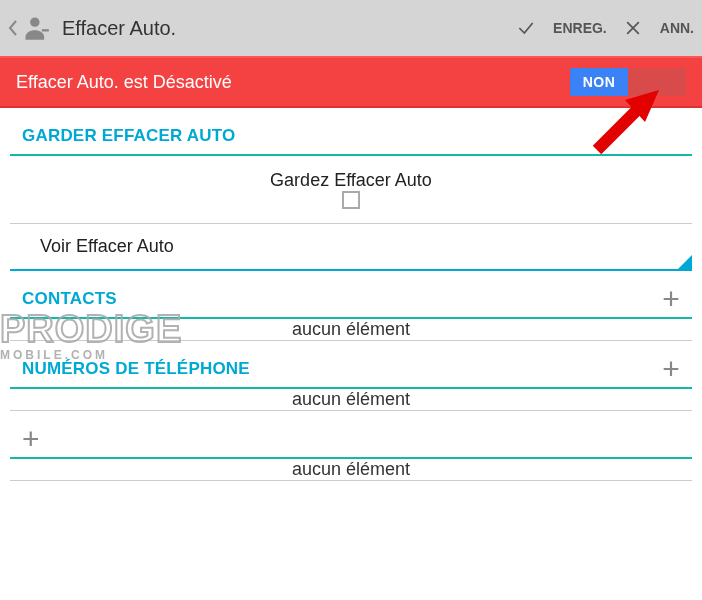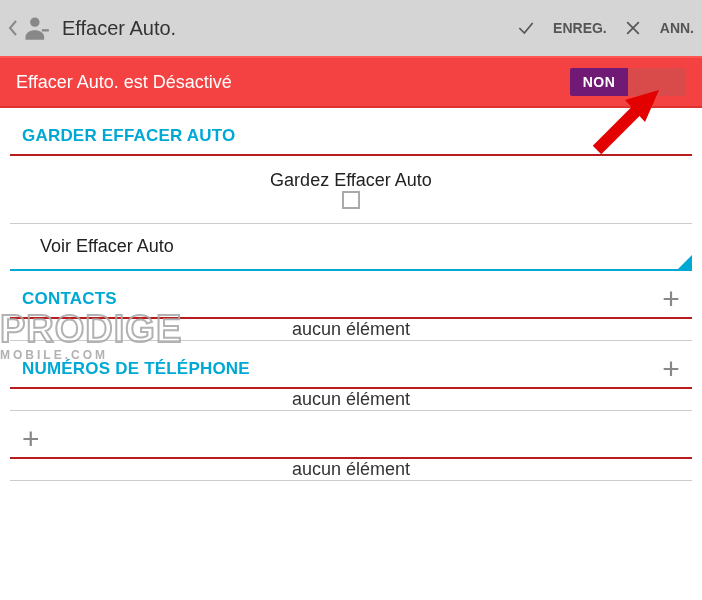--- a/index.html
+++ b/index.html
@@ -63,36 +63,36 @@
     height: 28px;
     background: #d94a4a;
     border-radius: 2px;
     display: flex;
     align-items: center;
     overflow: hidden;
   }
   .toggle .knob {
     width: 58px;
     height: 100%;
-    background: #701a75;
+    background: #3b82f6;
     color: #fff;
     display: flex;
     align-items: center;
     justify-content: center;
     font-size: 14px;
     font-weight: bold;
     letter-spacing: 0.5px;
   }
   .content { padding: 0; }
   .section-header {
     color: #00a9d4;
     font-size: 17px;
     font-weight: bold;
     padding: 18px 12px 8px 12px;
-    border-bottom: 2px solid #b91c1c;
+    border-bottom: 2px solid #14b8a6;
     margin: 0 10px;
     display: flex;
     align-items: center;
     justify-content: space-between;
     letter-spacing: 0.2px;
   }
   .section-header .plus {
     color: #888;
     font-size: 30px;
     font-weight: 200;

